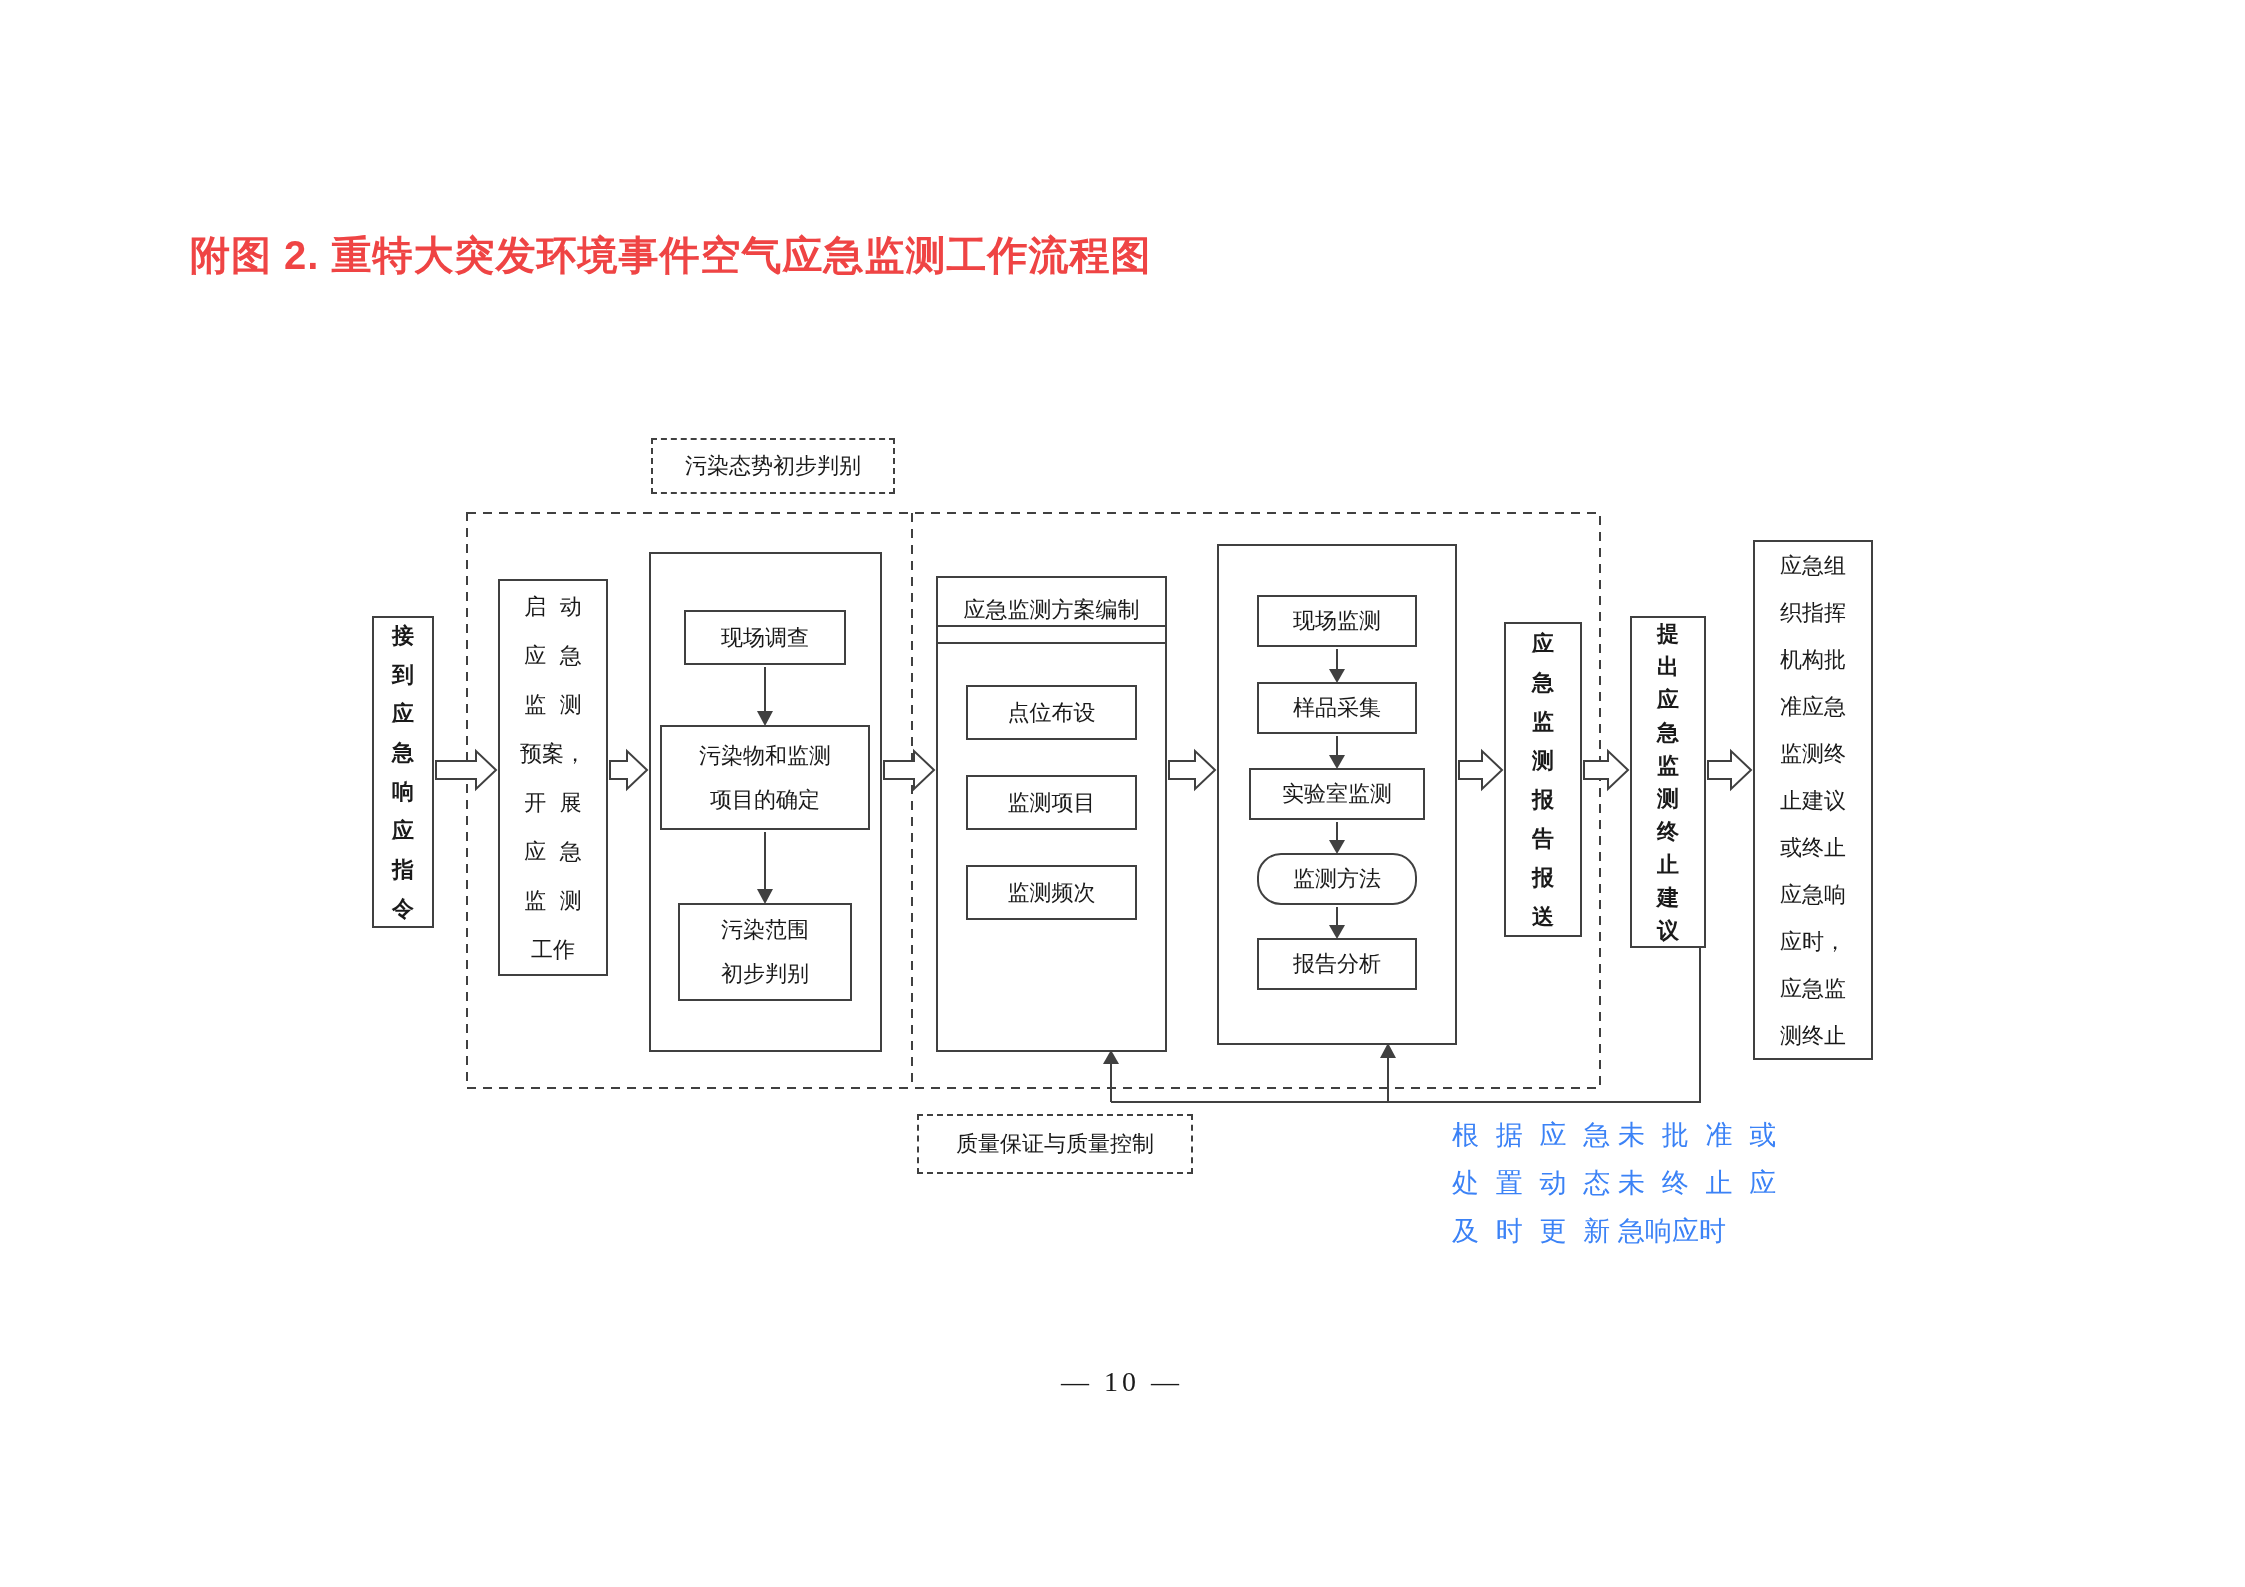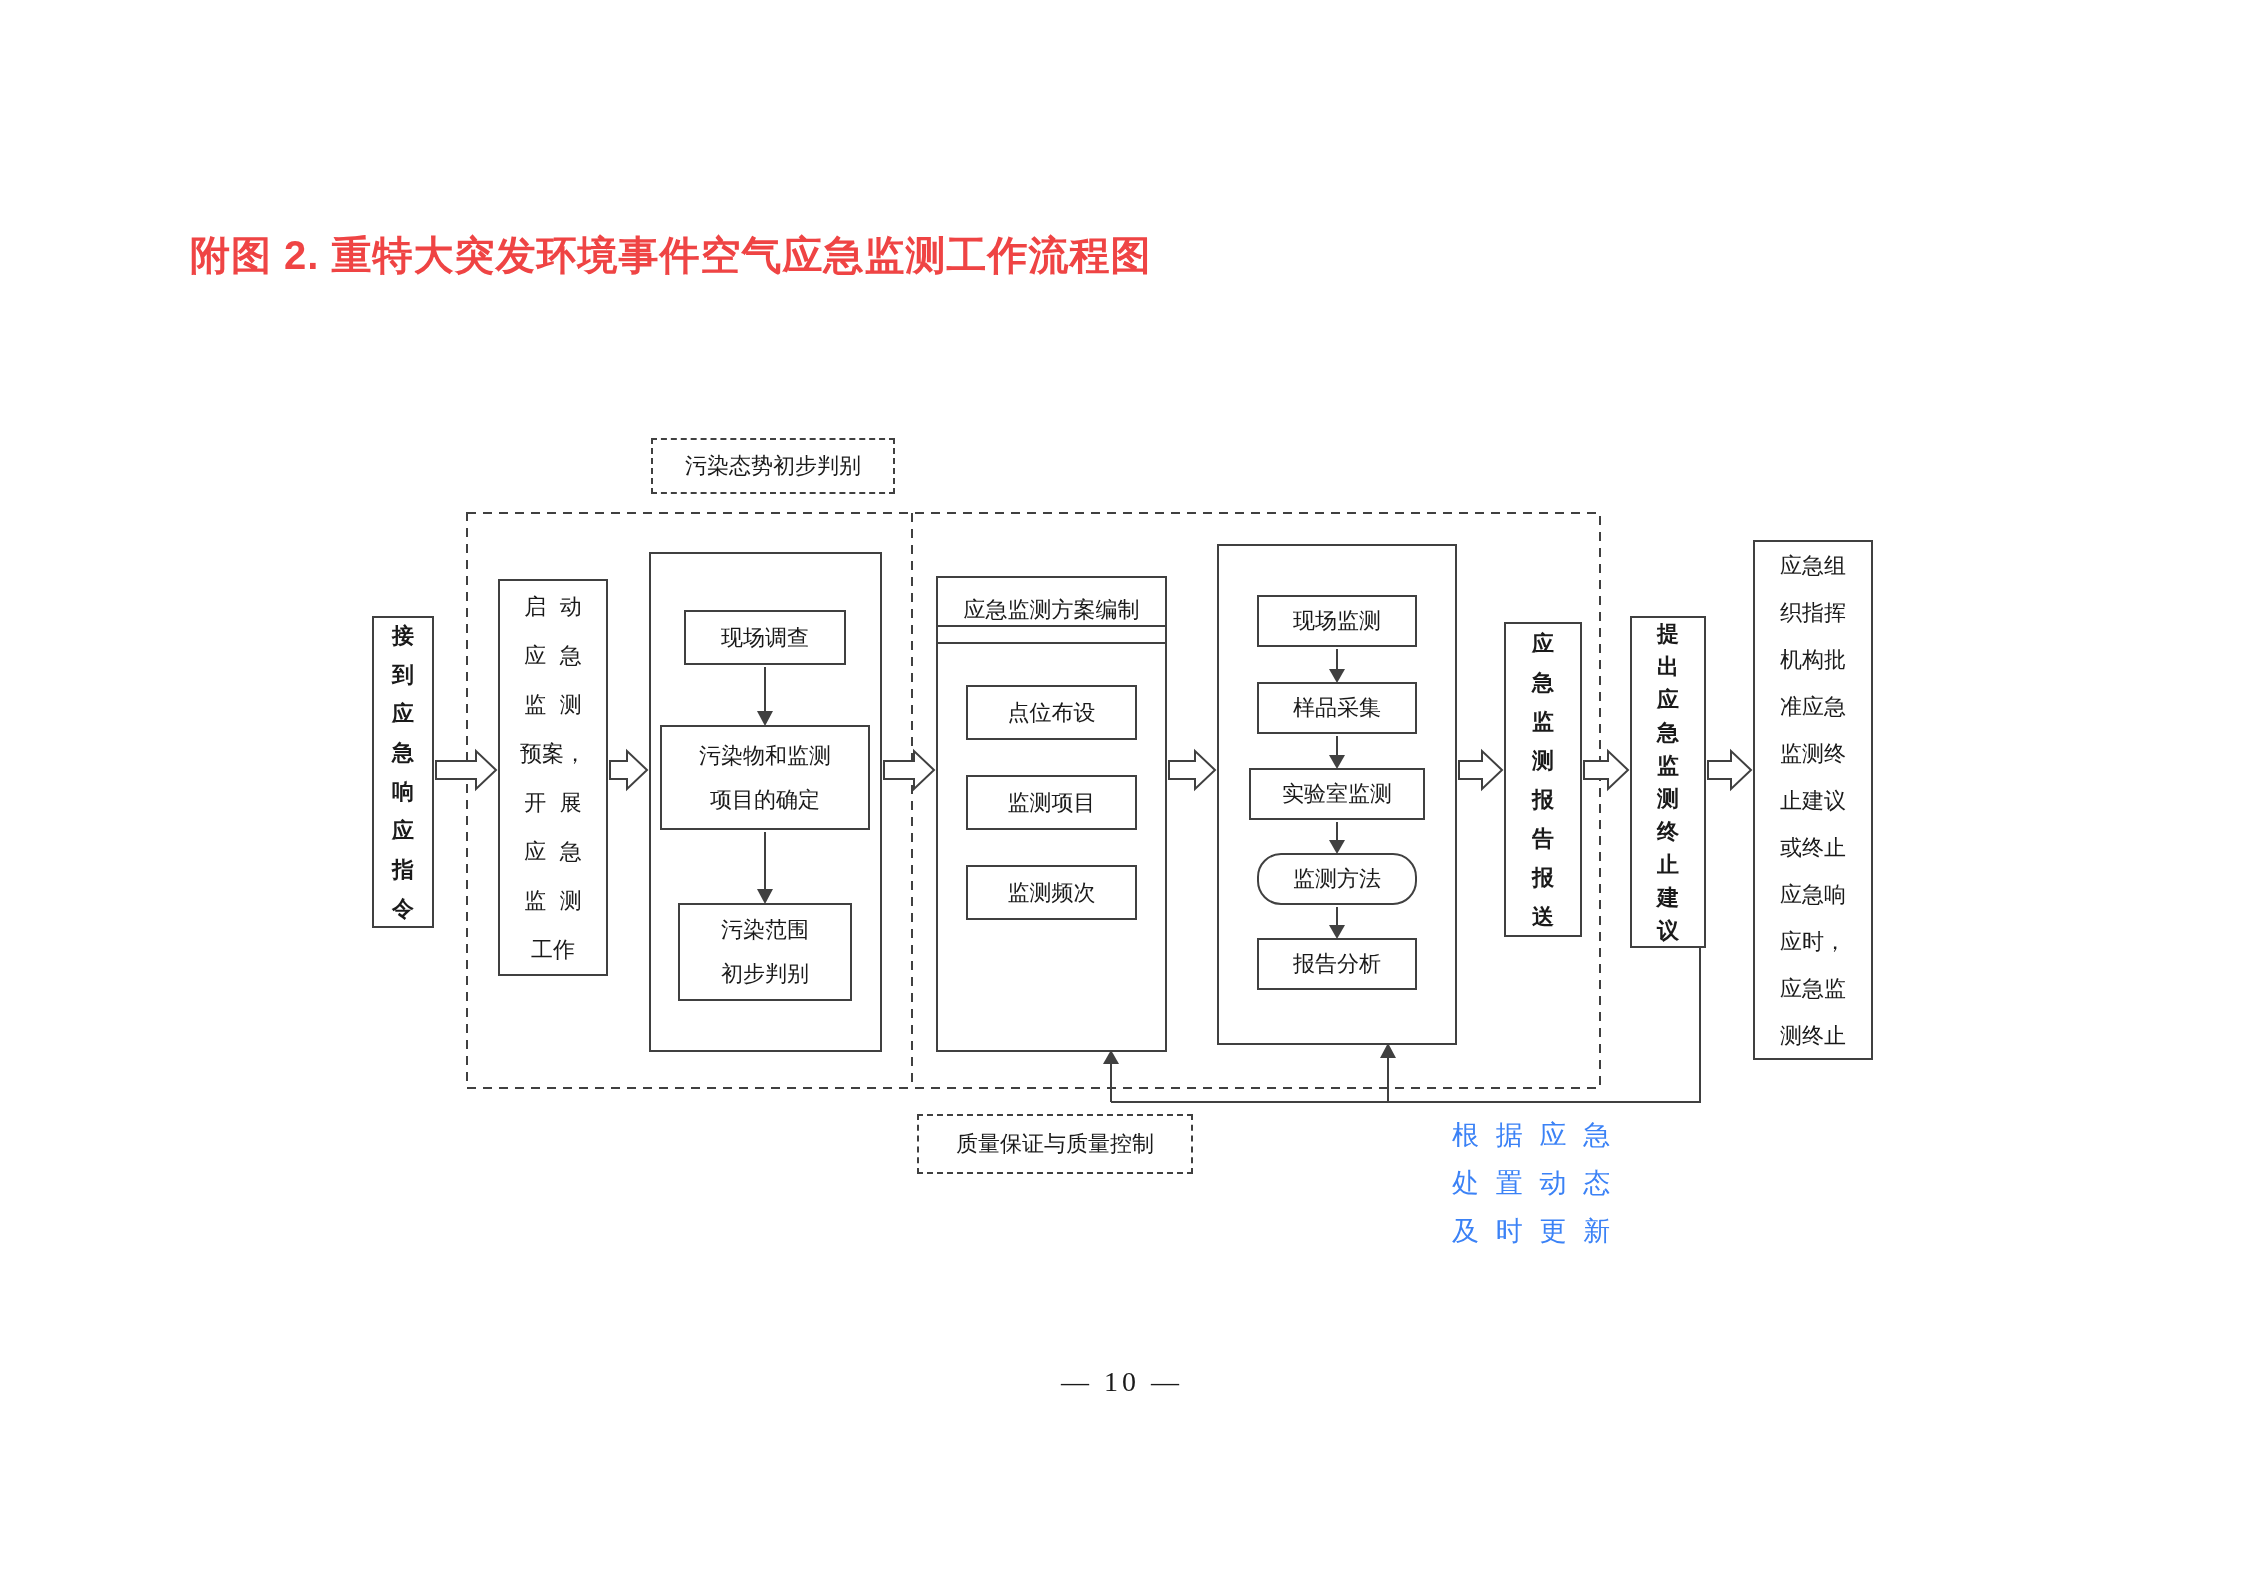--- a/index.html
+++ b/index.html
@@ -102,20 +102,23 @@
 应急响
 应时，
 应急监
 测终止</div>
 
   <div class="box dashed" style="left:917px;top:1114px;width:276px;height:60px;">质量保证与质量控制</div>
 
   <div class="note" style="left:1452px;top:1111px;width:160px;">根 据 应 急
 处 置 动 态
 及 时 更 新</div>
+  <div class="note" style="left:1618px;top:1111px;width:160px;">未 批 准 或
+未 终 止 应
+急响应时</div>
 
   <div class="pageno">—  10  —</div>
 
   <svg class="layer" viewBox="0 0 2245 1587">
     <g stroke="#404040" stroke-width="2" fill="none">
 
       <rect x="467" y="513" width="1133" height="575" stroke-dasharray="9 7"></rect>
       <line x1="912" y1="513" x2="912" y2="1088" stroke-dasharray="9 7"></line>
 
       <polyline points="1700,946 1700,1102 1111,1102"></polyline>

